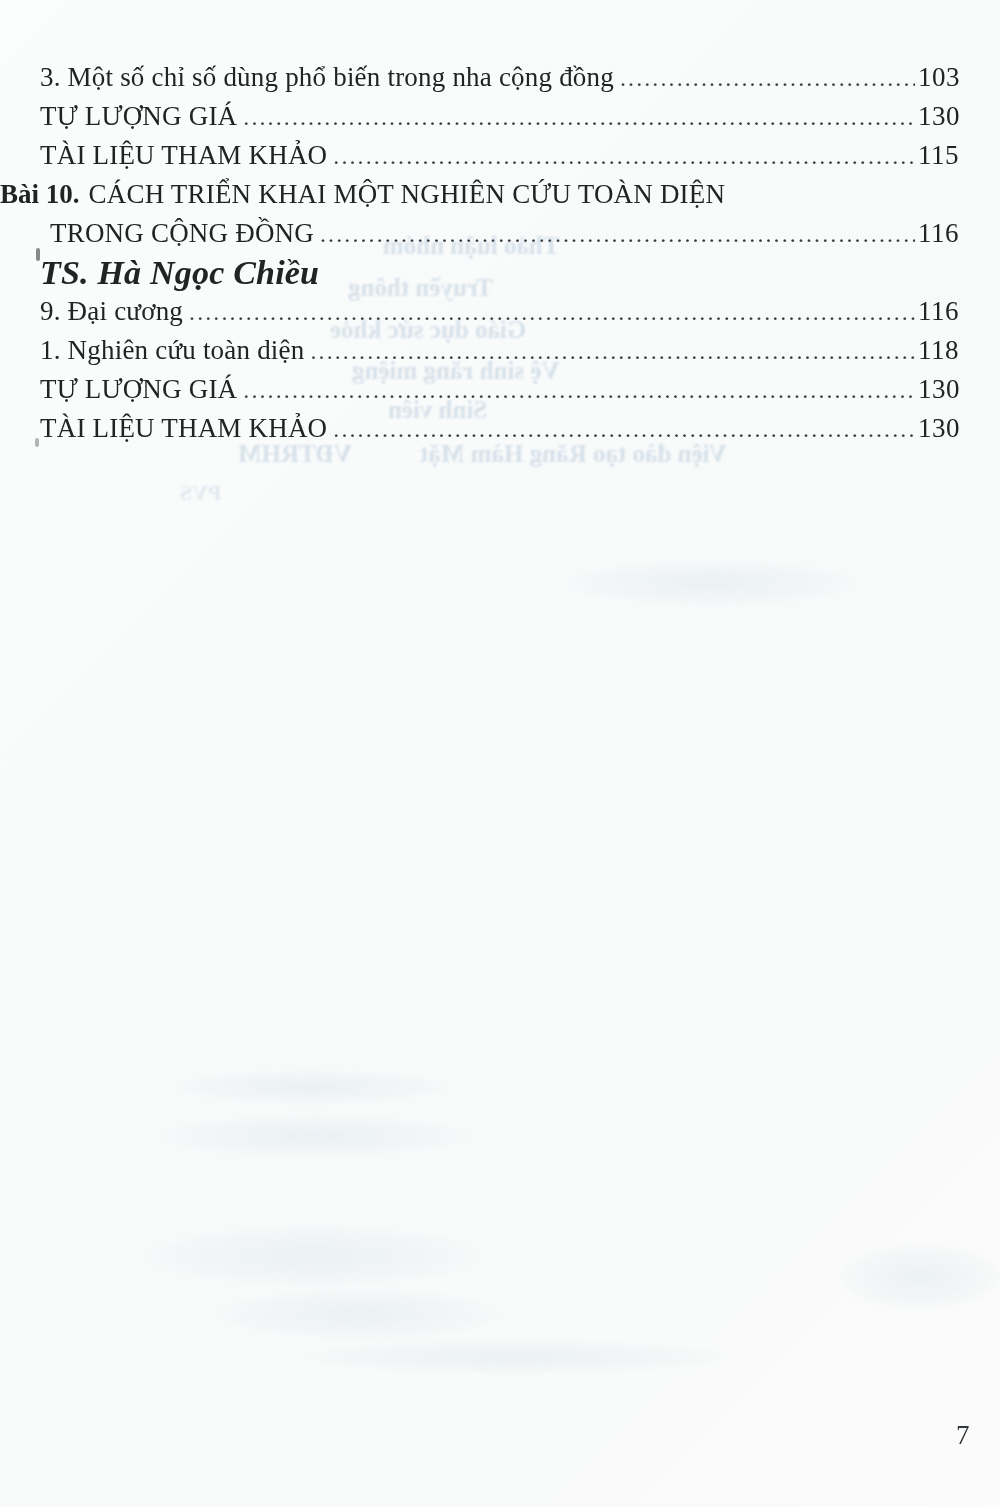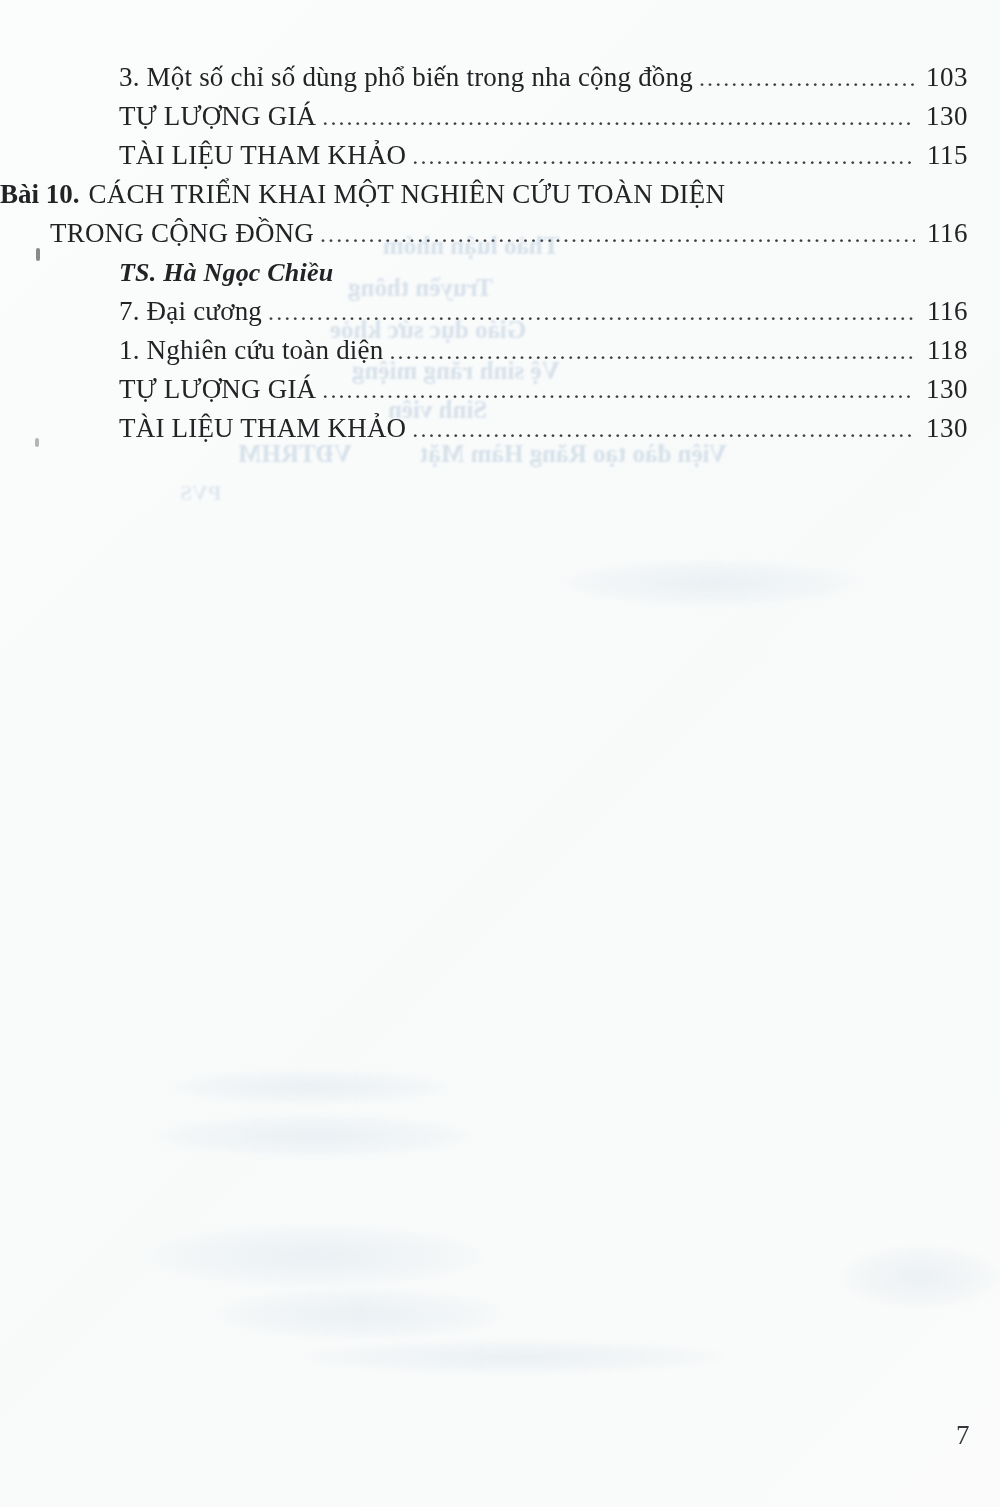--- a/index.html
+++ b/index.html
@@ -13,35 +13,35 @@
   }
   
   .toc{position:absolute;top:58px;left:0;width:100%;}
   .row{
     display:flex;align-items:baseline;
     height:39px;line-height:39px;
     font-size:27px;
     padding-right:32px;
     white-space:nowrap;
   }
-  .indent-sub{padding-left:119px;}
+  .indent-sub{padding-left:40px;}
   .indent-chapter{}
   .indent-wrap{padding-left:50px;}
   .prefix{font-weight:bold;margin-right:9px;}
-  .author{font-weight:bold;font-style:italic;font-size:26px;}
+  .author{font-weight:bold;font-style:italic;font-size:34px;}
   .label{flex:0 0 auto;letter-spacing:.2px;}
   .leader{
     flex:1 1 auto;overflow:hidden;white-space:nowrap;
     margin:0 3px 0 6px;color:#3c3d40;
   }
   .leader::after{
     content:"....................................................................................................................................................................................";
     font-size:24px;letter-spacing:2.1px;
   }
-  .pagenum{flex:0 0 auto;min-width:50px;text-align:right;letter-spacing:.5px;}
+  .pagenum{flex:0 0 auto;min-width:50px;letter-spacing:.5px;}
   
   .ghost{
     position:absolute;
     transform:scaleX(-1);
     color:rgba(112,152,186,0.26);
     filter:blur(1.1px);
     font-size:25px;
     font-weight:bold;
     white-space:nowrap;
     pointer-events:none;
@@ -111,21 +111,21 @@
       <span class="label">TRONG CỘNG ĐỒNG</span>
       <span class="leader"></span>
       <span class="pagenum">116</span>
     </div>
 
     <div class="row indent-sub">
       <span class="label author">TS. Hà Ngọc Chiều</span>
     </div>
 
     <div class="row indent-sub">
-      <span class="label">7. Đại cương</span>
+      <span class="label">9. Đại cương</span>
       <span class="leader"></span>
       <span class="pagenum">116</span>
     </div>
 
     <div class="row indent-sub">
       <span class="label">1. Nghiên cứu toàn diện</span>
       <span class="leader"></span>
       <span class="pagenum">118</span>
     </div>
 

